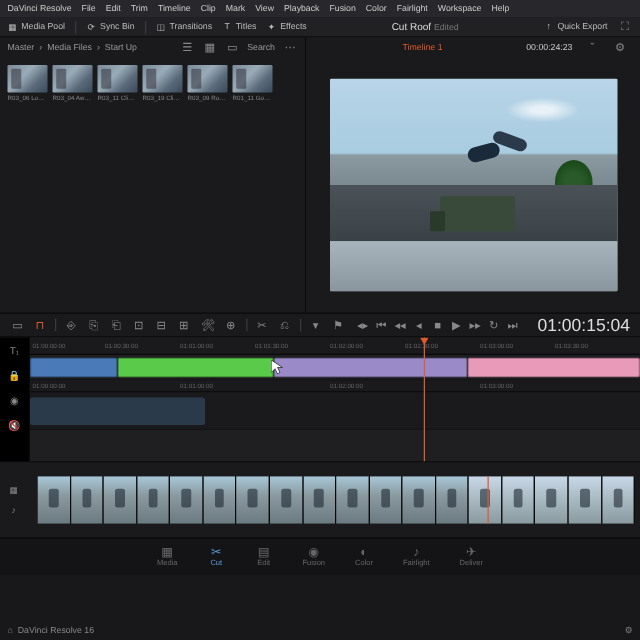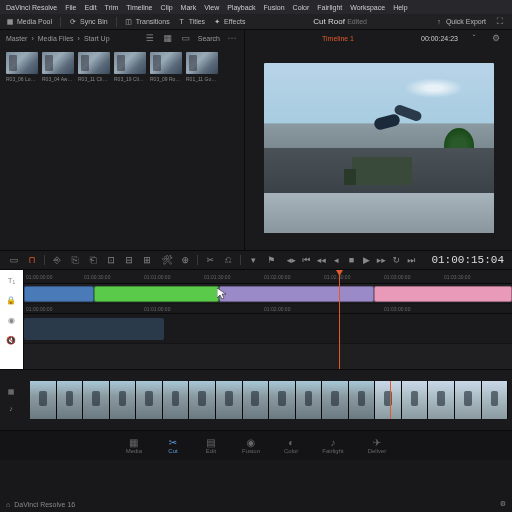--- a/index.html
+++ b/index.html
@@ -33,23 +33,23 @@
 .truck{position:absolute;left:88px;bottom:48px;width:60px;height:28px;background:#3a4a3a;border-radius:2px}
 .truck::before{content:'';position:absolute;left:-8px;bottom:0;width:12px;height:16px;background:#2a3a2a;border-radius:1px}
 .tree{position:absolute;right:20px;bottom:70px;width:30px;height:35px;background:radial-gradient(circle,#2a5a2a 30%,#1a4a1a 70%);border-radius:50% 50% 30% 30%}
 .person{position:absolute;left:110px;top:45px;width:48px;height:40px}
 .person::before{content:'';position:absolute;left:0;top:8px;width:26px;height:12px;background:#1a2a3a;border-radius:6px;transform:rotate(-15deg)}
 .person::after{content:'';position:absolute;left:20px;top:0;width:28px;height:10px;background:#2a3a4a;border-radius:5px;transform:rotate(20deg)}
 .mid-tools{height:20px;background:#1a1a1d;display:flex;align-items:center;justify-content:space-between;padding:0 8px;border-top:1px solid #0a0a0a;border-bottom:1px solid #0a0a0a}
 .mt-l,.mt-c,.mt-r{display:flex;gap:6px;align-items:center}
 .tool-ico{width:12px;height:12px;display:flex;align-items:center;justify-content:center;color:#888;cursor:pointer;font-size:9px}
 .transport{display:flex;gap:3px;align-items:center}
-.tc-disp{color:#ddd;font-size:11px;font-family:Liberation Mono, monospace;margin-left:8px}
+.tc-disp{color:#ddd;font-size:14px;font-family:Liberation Sans, sans-serif;margin-left:8px}
 .timeline{height:100px;background:#1f1f22;display:flex;border-bottom:1px solid #0a0a0a}
-.tl-gutter{width:24px;background:#ffffff;display:flex;flex-direction:column;border-right:1px solid #0a0a0a}
+.tl-gutter{width:24px;background:#000000;display:flex;flex-direction:column;border-right:1px solid #0a0a0a}
 .gutter-btn{height:20px;display:flex;align-items:center;justify-content:center;color:#888;cursor:pointer;font-size:8px}
 .tl-body{flex:1;display:flex;flex-direction:column;position:relative}
 .ruler{height:14px;background:#1a1a1d;display:flex;align-items:center;border-bottom:1px solid #0a0a0a;position:relative;font-size:5px;color:#666}
 .ruler div{position:absolute}
 .playhead{position:absolute;top:0;bottom:0;width:1px;background:#e05a2a;z-index:5}
 .playhead::before{content:'';position:absolute;top:0;left:-3px;width:7px;height:6px;background:#e05a2a;clip-path:polygon(0 0,100% 0,50% 100%)}
 .track{height:20px;display:flex;align-items:center;position:relative;border-bottom:1px solid #141416}
 .clip{position:absolute;height:16px;top:2px;border-radius:2px;border:1px solid rgba(0,0,0,.3)}
 .c-blue{background:#4a7ab8}
 .c-green{background:#5aca4a}

